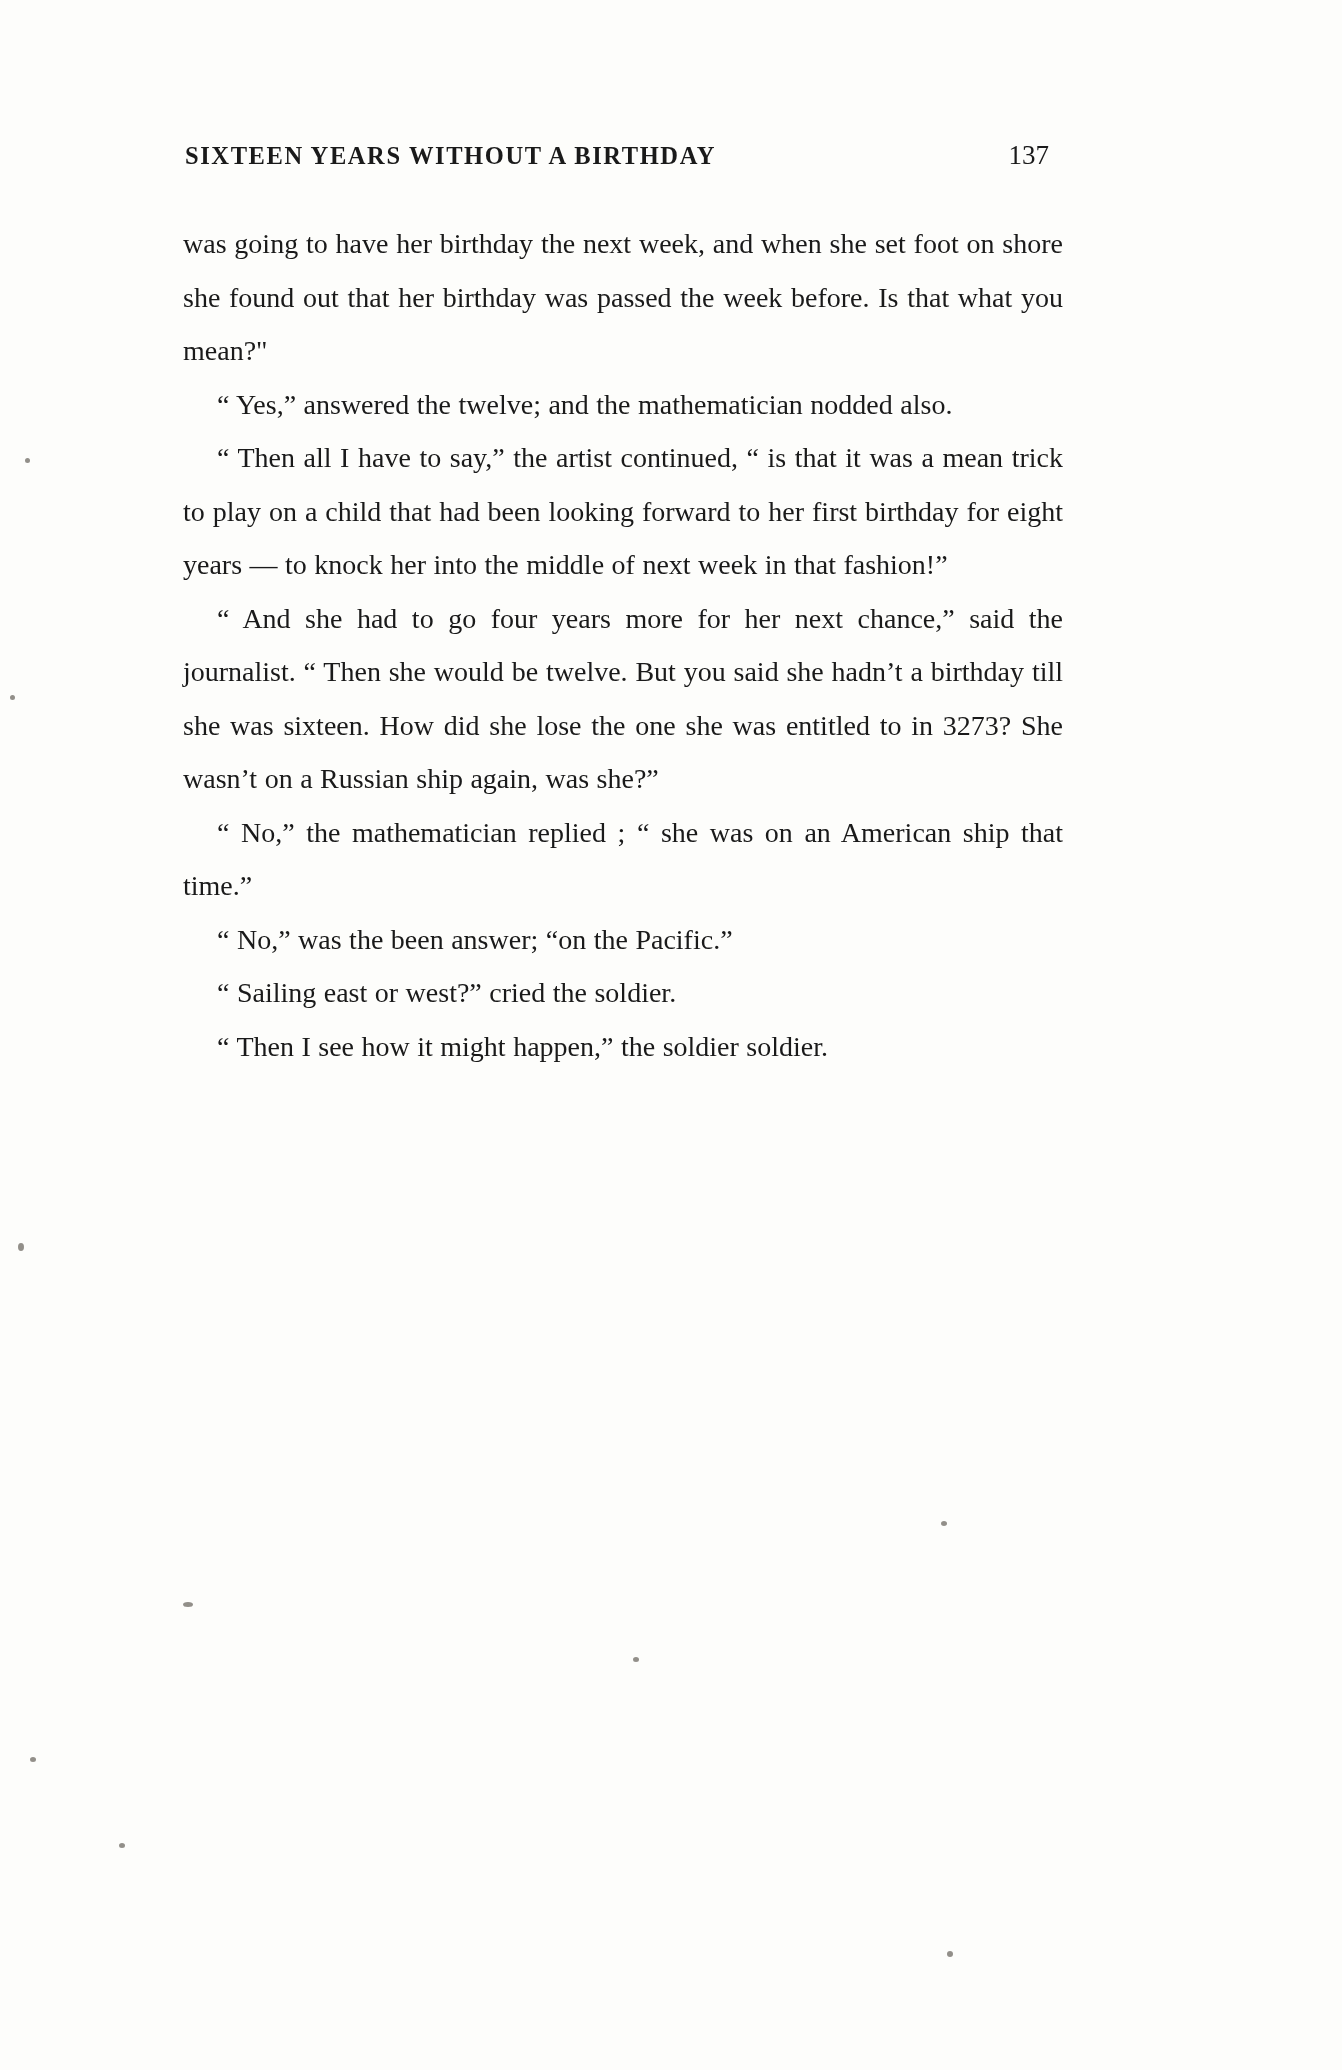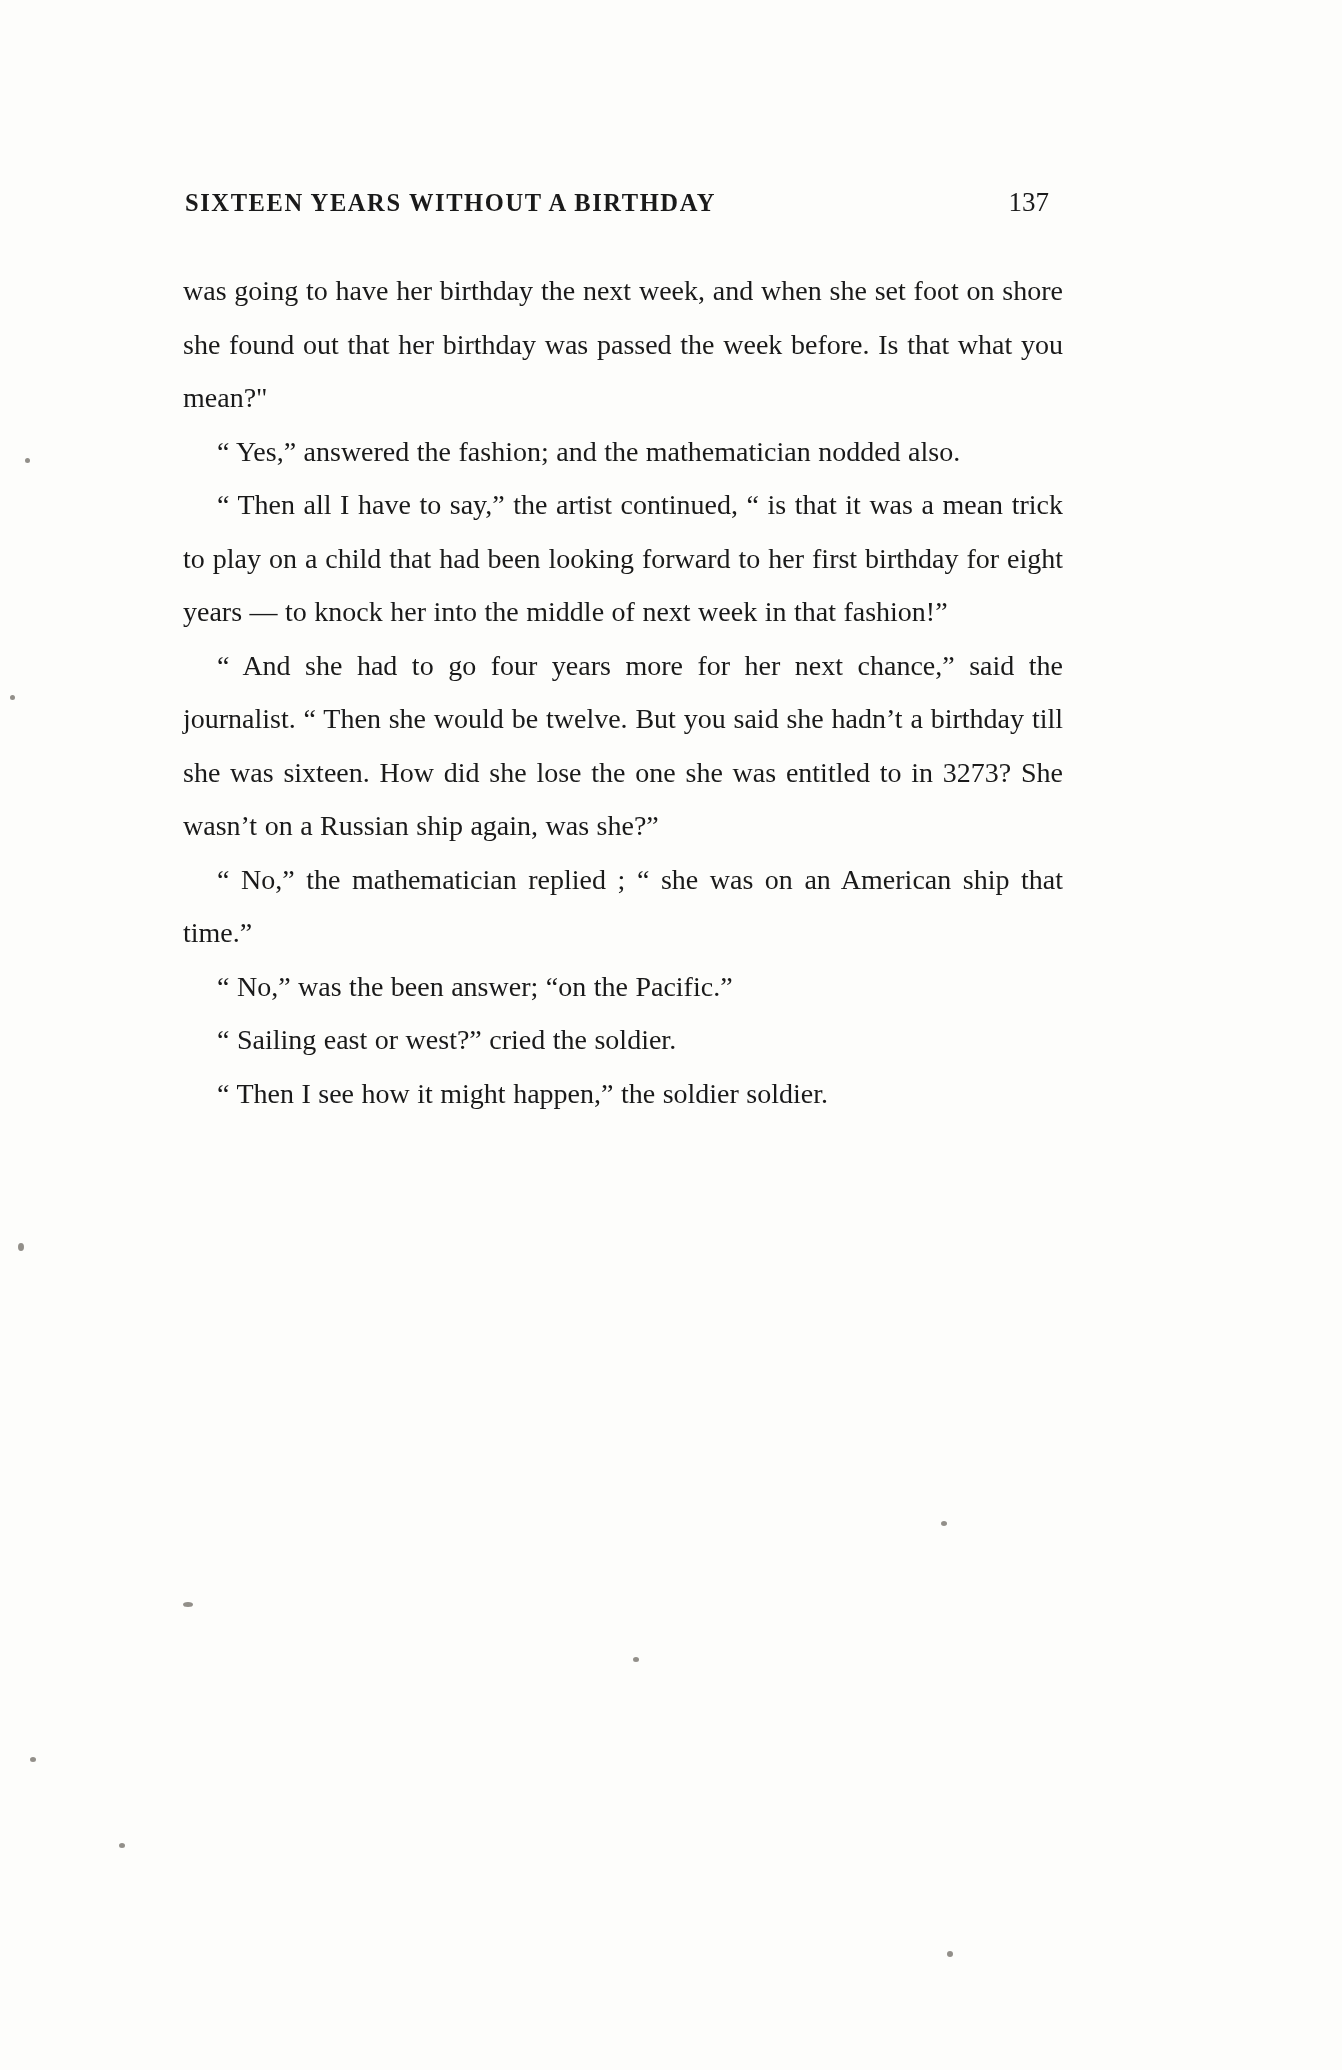--- a/index.html
+++ b/index.html
@@ -31,21 +31,20 @@
   .running-head {
     display: flex;
     align-items: baseline;
     justify-content: space-between;
     font-family: "Liberation Serif", serif;
     font-size: 24.5px;
     letter-spacing: 1.6px;
     font-weight: bold;
     margin-bottom: 46px;
     padding-left: 2px;
-    margin-top: 47px;
   }
   .running-head .title-text {
     text-transform: uppercase;
     white-space: nowrap;
   }
   .running-head .folio {
     font-size: 27px;
     letter-spacing: 0;
     font-weight: normal;
     padding-right: 14px;
@@ -91,21 +90,21 @@
 
   <div class="page-inner">
 
     <div class="running-head">
       <span class="title-text">SIXTEEN YEARS WITHOUT A BIRTHDAY</span>
       <span class="folio">137</span>
     </div>
 
     <div class="body-text">
       <p class="noindent">was going to have her birthday the next week, and when she set foot on shore she found out that her birthday was passed the week before. Is that what you mean?"</p>
-      <p class="indent">“ Yes,” answered the fashion; and the mathematician nodded also.</p>
+      <p class="indent">“ Yes,” answered the twelve; and the mathematician nodded also.</p>
       <p class="indent">“ Then all I have to say,” the artist continued, “ is that it was a mean trick to play on a child that had been looking forward to her first birthday for eight years — to knock her into the middle of next week in that fashion!”</p>
       <p class="indent">“ And she had to go four years more for her next chance,” said the journalist. “ Then she would be twelve. But you said she hadn’t a birthday till she was sixteen. How did she lose the one she was entitled to in 3273? She wasn’t on a Russian ship again, was she?”</p>
       <p class="indent">“ No,” the mathematician replied ; “ she was on an American ship that time.”</p>
       <p class="indent">“ No,” was the been answer; “on the Pacific.”</p>
       <p class="indent">“ Sailing east or west?” cried the soldier.</p>
       <p class="indent">“ Then I see how it might happen,” the soldier soldier.</p>
     </div>
 
   </div>
 </div>

